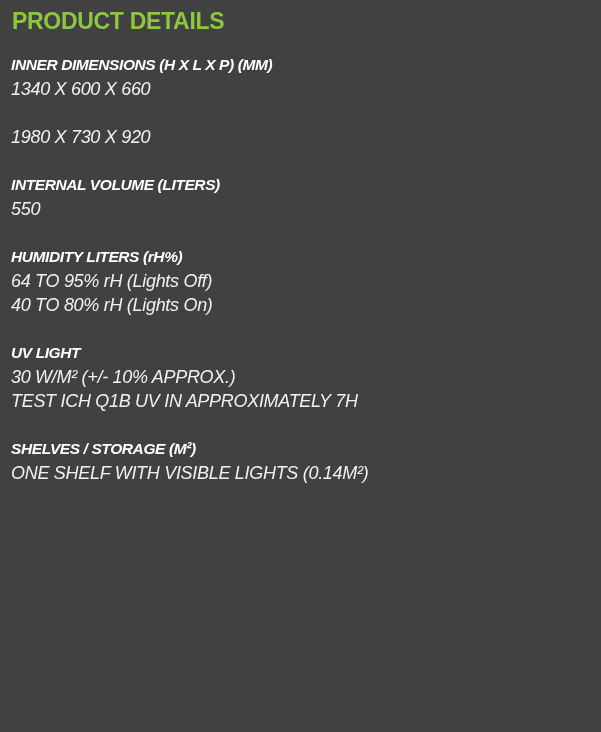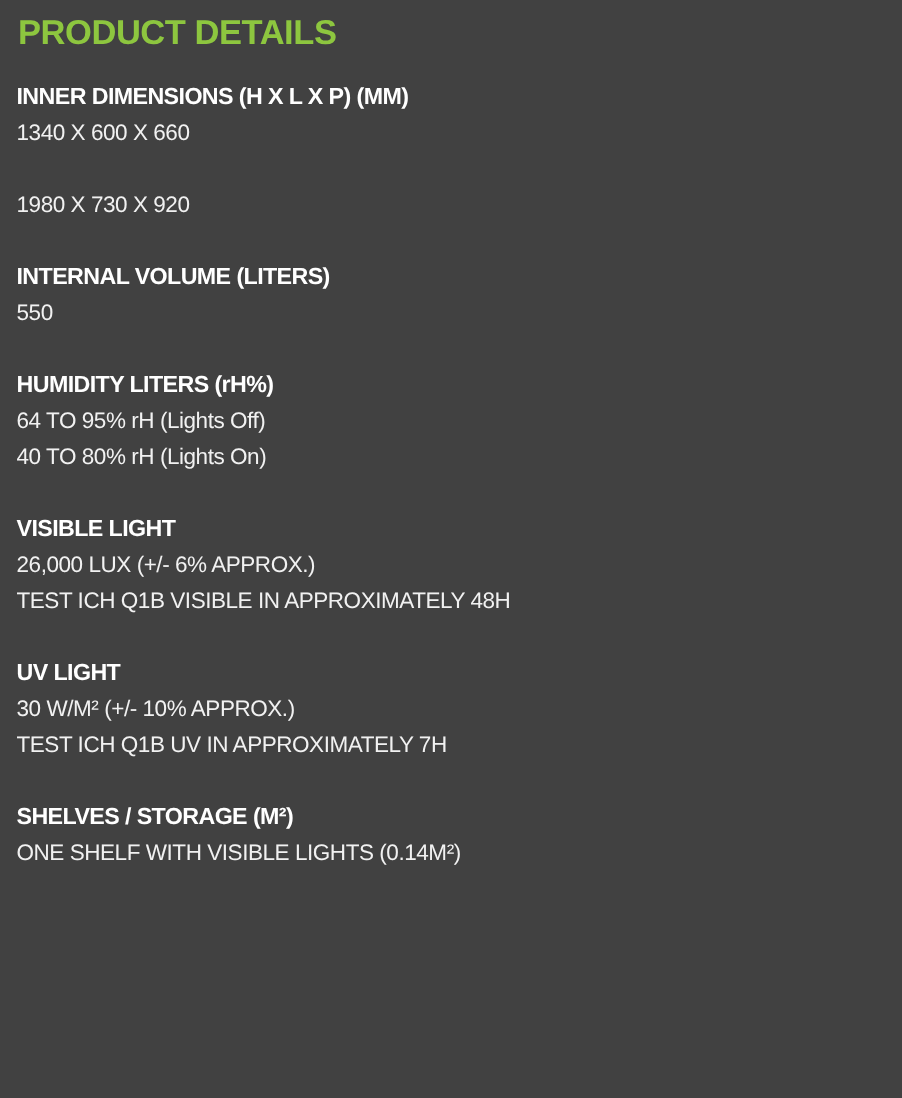--- a/index.html
+++ b/index.html
@@ -24,31 +24,32 @@
   .title {
     color: var(--title-green, #8DC63F);
     font-size: 23px;
     font-weight: 700;
     line-height: 26px;
     letter-spacing: -0.3px;
     margin: 2px 0 19px 1px;
   }
   .spec-section {
     margin-bottom: 24px;
+    font-style: italic;
   }
   .spec-heading {
     color: var(--heading-text, #FFFFFF);
     font-size: 15.5px;
     font-weight: 700;
     line-height: 24px;
     letter-spacing: -0.4px;
   }
   .spec-line {
     color: var(--value-text, #F1F1F1);
-    font-size: 15px;
+    font-size: 18px;
     font-weight: 400;
     line-height: 24px;
     letter-spacing: -0.3px;
   }
 </style>
 </head>
 <body>
 
 <div class="panel">
   <h1 class="title">PRODUCT DETAILS</h1>
@@ -75,27 +76,20 @@
 
 
   <section class="spec-section">
     <div class="spec-heading">HUMIDITY LITERS (rH%)</div>
     <div class="spec-lines">
           <div class="spec-line">64 TO 95% rH (Lights Off)</div>
           <div class="spec-line">40 TO 80% rH (Lights On)</div>
         </div>
   </section>
 
-  <section class="spec-section">
-    <div class="spec-heading">VISIBLE LIGHT</div>
-    <div class="spec-lines">
-          <div class="spec-line">26,000 LUX (+/- 6% APPROX.)</div>
-          <div class="spec-line">TEST ICH Q1B VISIBLE IN APPROXIMATELY 48H</div>
-        </div>
-  </section>
 
   <section class="spec-section">
     <div class="spec-heading">UV LIGHT</div>
     <div class="spec-lines">
           <div class="spec-line">30 W/M² (+/- 10% APPROX.)</div>
           <div class="spec-line">TEST ICH Q1B UV IN APPROXIMATELY 7H</div>
         </div>
   </section>
 
   <section class="spec-section">

